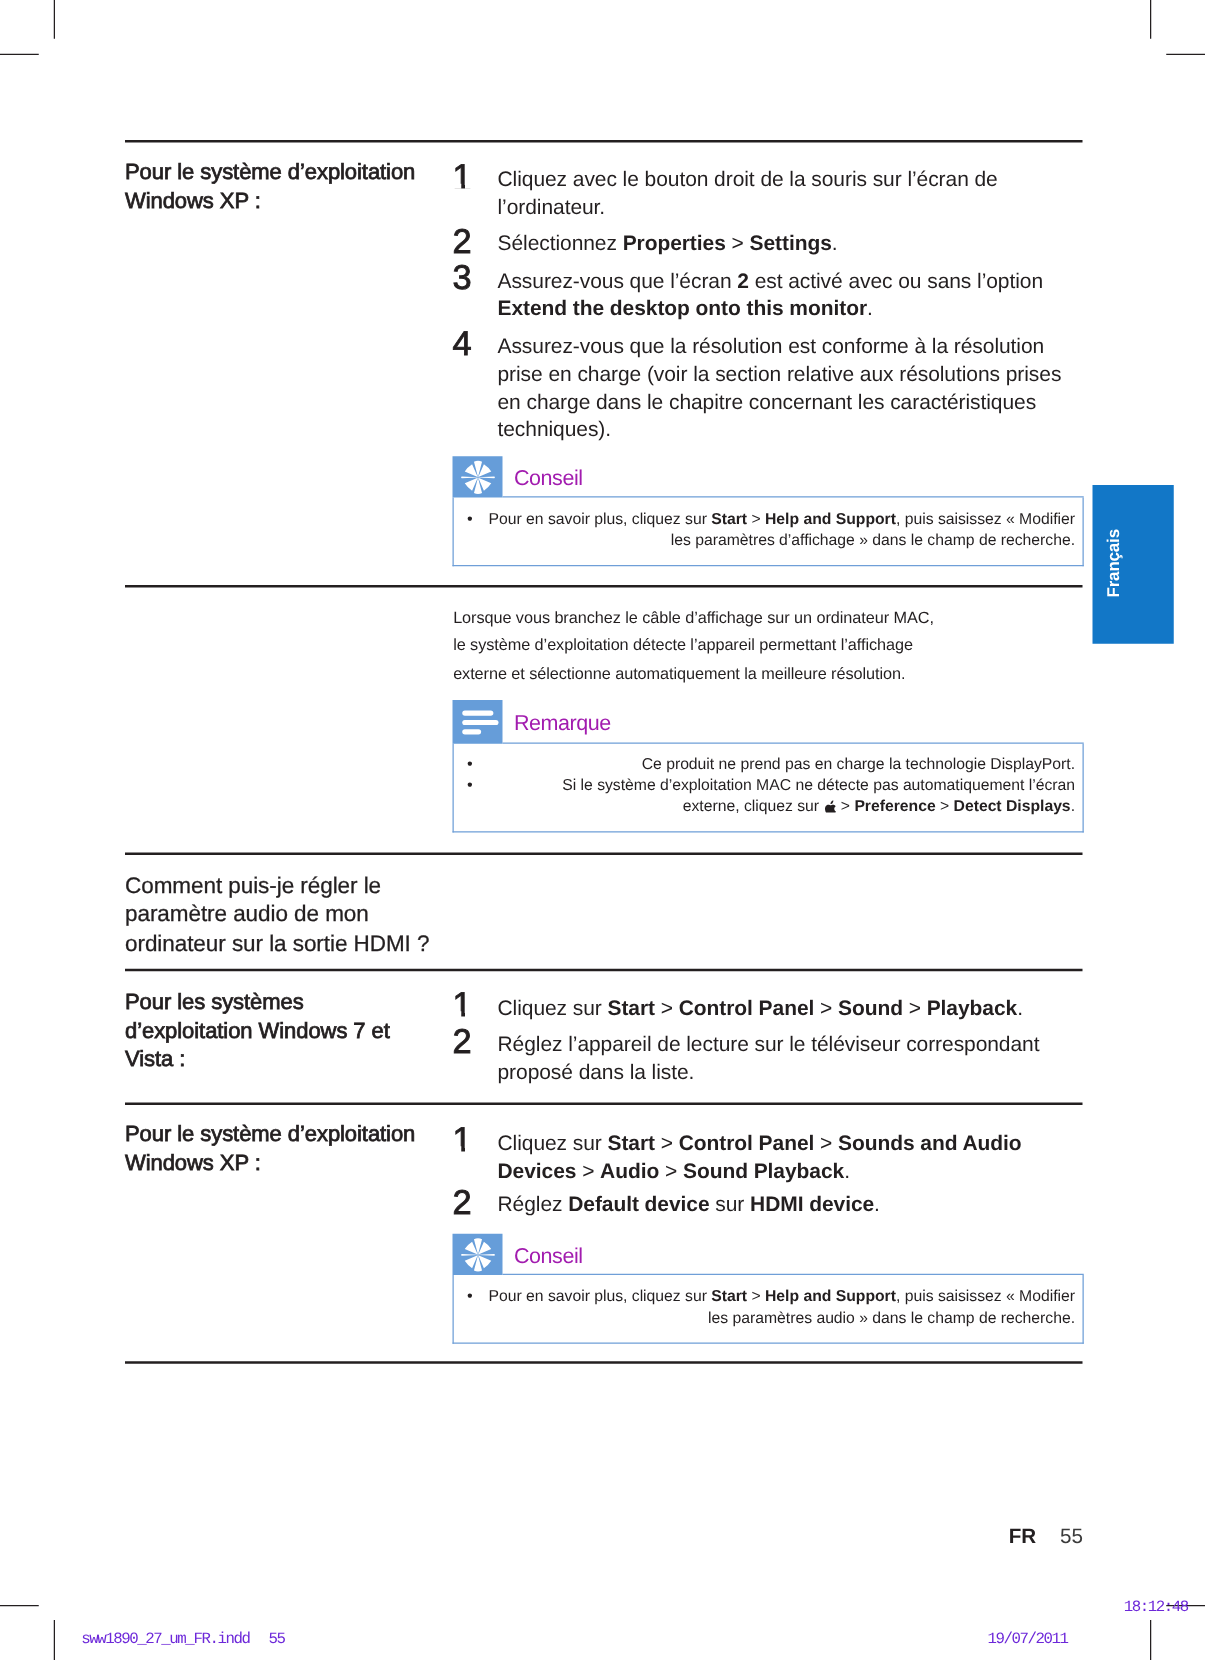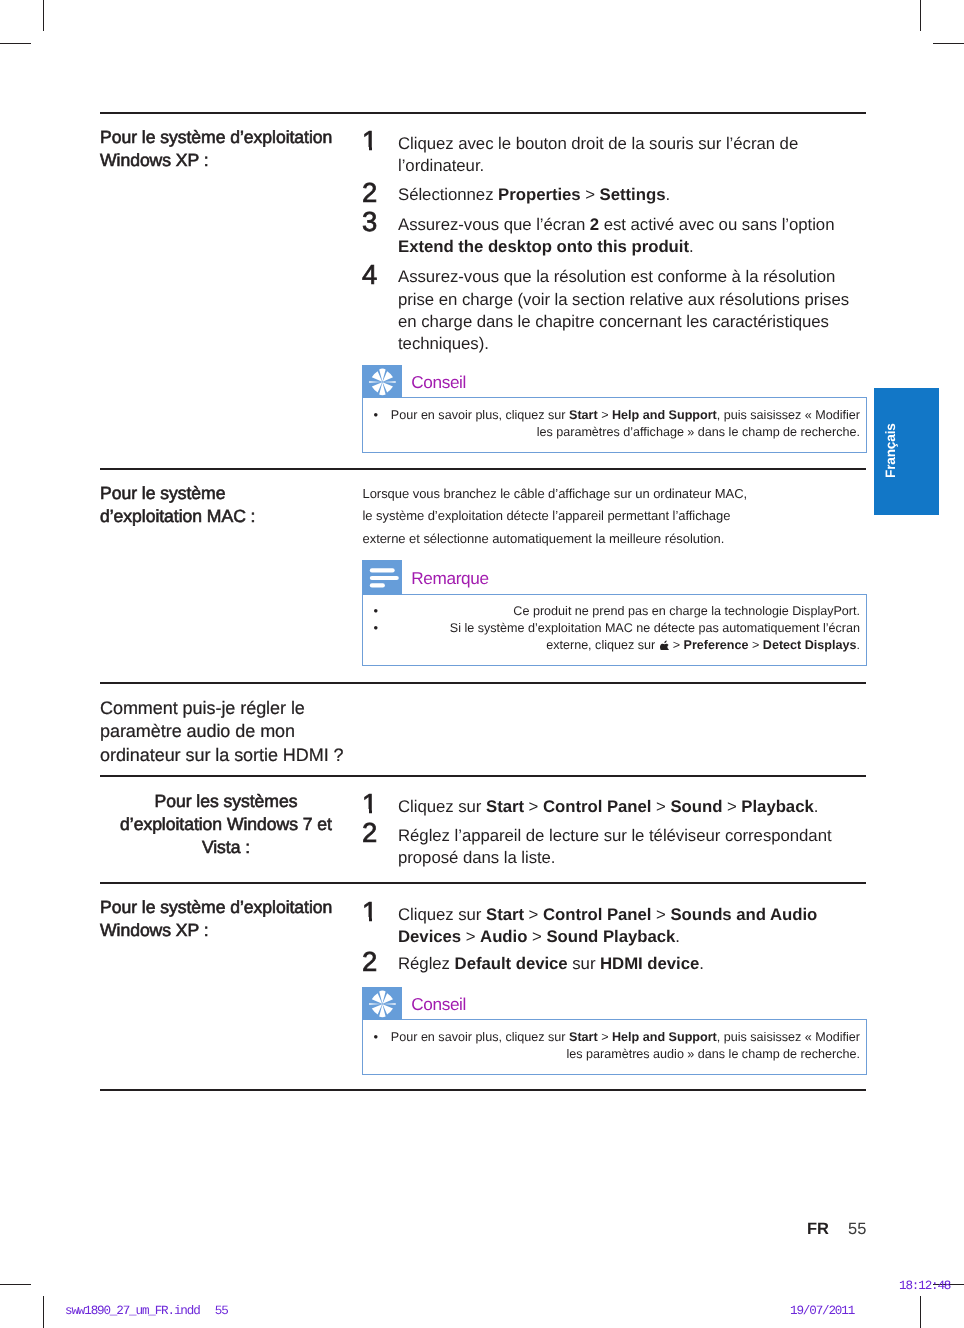--- a/index.html
+++ b/index.html
@@ -93,21 +93,21 @@
     <div class="step">
       <span class="n one">1</span>
       <div class="t">Cliquez avec le bouton droit de la souris sur l’écran de<br>l’ordinateur.</div>
     </div>
     <div class="step" style="margin-top:6.6px;">
       <span class="n">2</span>
       <div class="t">Sélectionnez <b>Properties</b> &gt; <b>Settings</b>.</div>
     </div>
     <div class="step" style="margin-top:7.2px;">
       <span class="n">3</span>
-      <div class="t">Assurez-vous que l’écran <b>2</b> est activé avec ou sans l’option<br><b>Extend the desktop onto this produit</b>.</div>
+      <div class="t">Assurez-vous que l’écran <b>2</b> est activé avec ou sans l’option<br><b>Extend the desktop onto this monitor</b>.</div>
     </div>
     <div class="step" style="margin-top:8px;">
       <span class="n">4</span>
       <div class="t">Assurez-vous que la résolution est conforme à la résolution<br>prise en charge (voir la section relative aux résolutions prises<br>en charge dans le chapitre concernant les caractéristiques<br>techniques).</div>
     </div>
   </div>
 
   <div class="callout" style="left:362px;top:365.3px;width:505px;">
     <div class="hd">
       <div class="ic">
@@ -118,21 +118,20 @@
       <div class="tl">Conseil</div>
       <div class="hdline"></div>
     </div>
     <div class="bd">
       <ul>
         <li>Pour en savoir plus, cliquez sur <b>Start</b> &gt; <b>Help and Support</b>, puis saisissez « Modifier<br>les paramètres d’affichage » dans le champ de recherche.</li>
       </ul>
     </div>
   </div>
 
-  <div class="lcol" style="top:482.0px;">Pour le système<br>d’exploitation MAC :</div>
   <div class="para" style="top:483px;left:362.5px;width:560px;">Lorsque vous branchez le câble d’affichage sur un ordinateur MAC,<br>le système d’exploitation détecte l’appareil permettant l’affichage<br>externe et sélectionne automatiquement la meilleure résolution.</div>
 
   <div class="callout tall" style="left:362px;top:560.2px;width:505px;">
     <div class="hd">
       <div class="ic">
         <svg width="40.5" height="32" viewBox="0 0 40.5 32">
           <rect x="7.8" y="8.3" width="24.9" height="4.3" rx="2.15" fill="#fff"></rect>
           <rect x="7.8" y="15.9" width="29.0" height="4.1" rx="2.05" fill="#fff"></rect>
           <rect x="7.8" y="23.3" width="15.1" height="4.2" rx="2.1" fill="#fff"></rect>
         </svg>
@@ -145,21 +144,21 @@
         <li>Ce produit ne prend pas en charge la technologie DisplayPort.</li>
         <li>Si le système d’exploitation MAC ne détecte pas automatiquement l’écran<br>externe, cliquez sur <svg class="apple" viewBox="0 0 100 120" width="8.6" height="10.3">
               <path fill="currentColor" d="M71 27c5-6 8-14 7-22-7 0-15 5-20 11-4 5-8 13-7 21 8 1 16-4 20-10z M78 44c-11-1-20 6-25 6-5 0-13-6-21-6-11 0-21 6-27 16-11 20-3 49 8 65 5 8 12 17 20 17 8 0 11-5 21-5 10 0 12 5 21 5 9 0 14-8 19-16 6-9 9-18 9-18-1 0-17-7-17-26 0-16 13-24 14-24-8-11-19-13-22-14z"></path>
             </svg> &gt; <b>Preference</b> &gt; <b>Detect Displays</b>.</li>
       </ul>
     </div>
   </div>
 
   <div class="qhead" style="top:697px;">Comment puis-je régler le<br>paramètre audio de mon<br>ordinateur sur la sortie HDMI ?</div>
 
-  <div class="lcol" style="top:790.2px;text-align:center;">Pour les systèmes<br>d’exploitation Windows 7 et<br>Vista :</div>
+  <div class="lcol" style="top:790.2px;">Pour les systèmes<br>d’exploitation Windows 7 et<br>Vista :</div>
   <div class="steps" style="top:795.5px;">
     <div class="step">
       <span class="n one">1</span>
       <div class="t">Cliquez sur <b>Start</b> &gt; <b>Control Panel</b> &gt; <b>Sound</b> &gt; <b>Playback</b>.</div>
     </div>
     <div class="step" style="margin-top:7px;">
       <span class="n">2</span>
       <div class="t">Réglez l’appareil de lecture sur le téléviseur correspondant<br>proposé dans la liste.</div>
     </div>
   </div>

